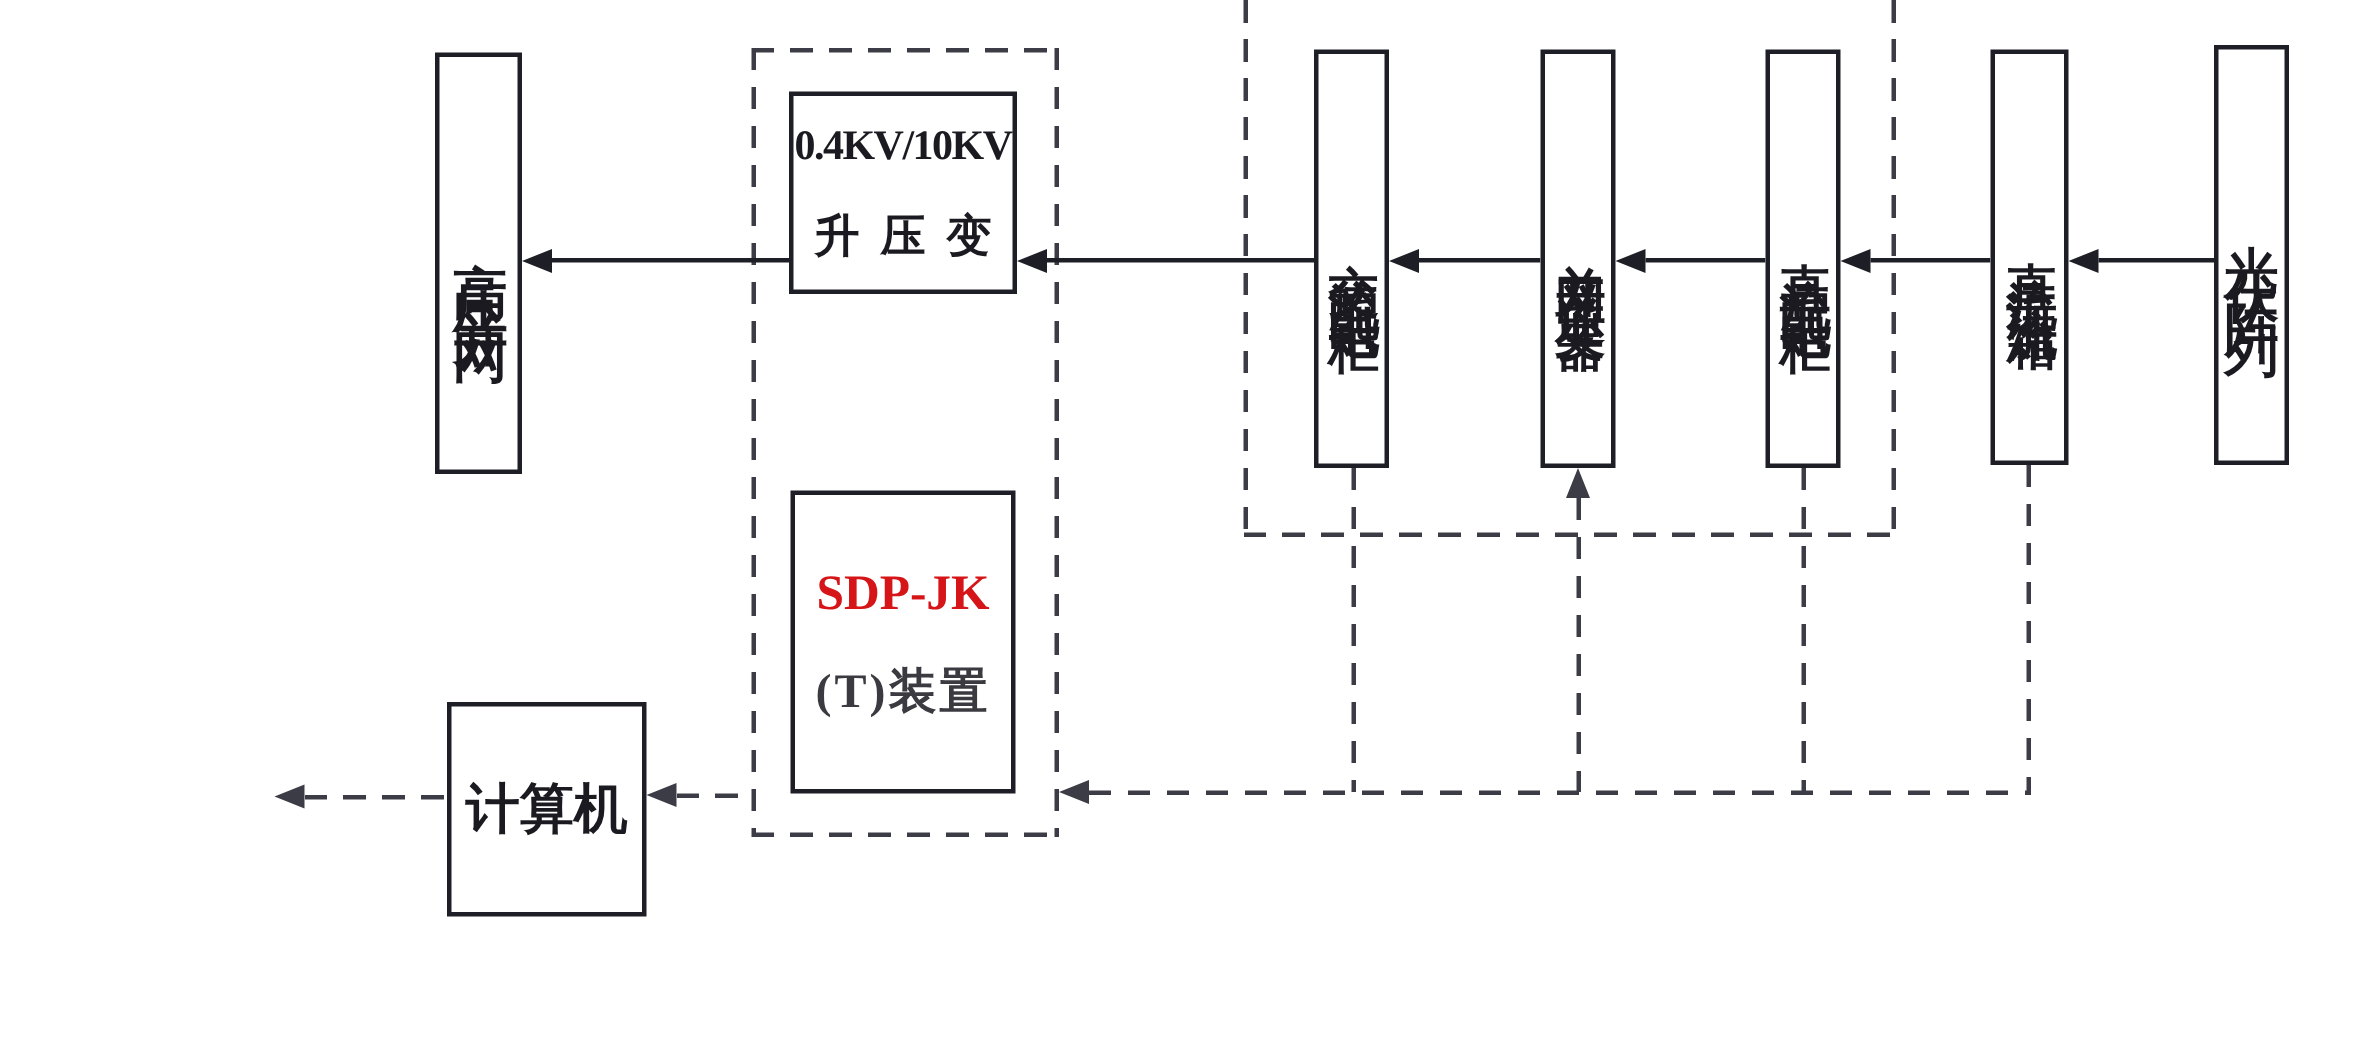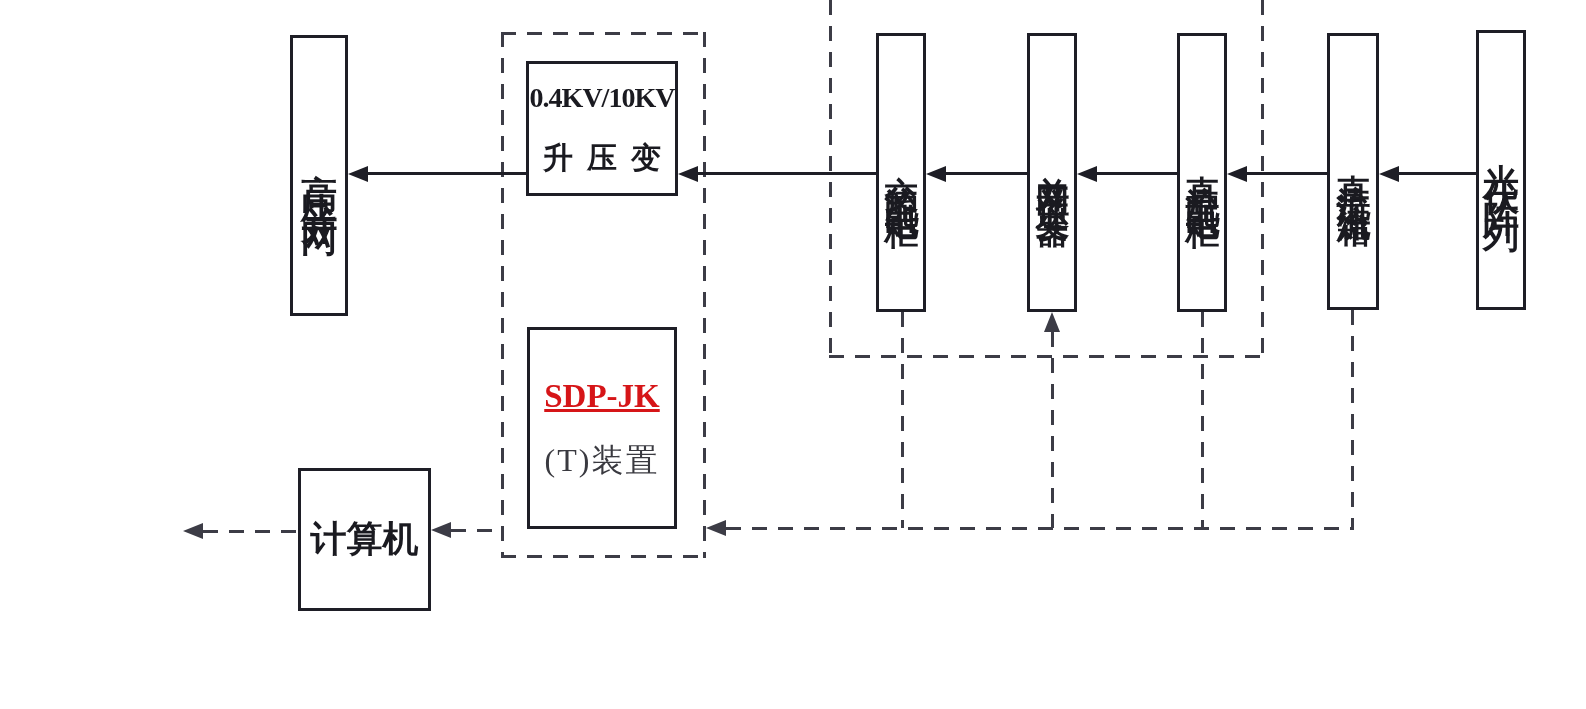--- a/index.html
+++ b/index.html
@@ -41,21 +41,21 @@
   .arr-left.dashcolor{border-right-color:var(--dash);}
   .arr-up{position:absolute;width:0;height:0;
     border-left:8px solid transparent;border-right:8px solid transparent;
     border-bottom:20px solid var(--dash);}
   
   .caption{
     position:absolute;left:180px;top:620px;width:1280px;height:80px;
     display:flex;align-items:center;justify-content:center;
     font-size:53px;font-weight:bold;letter-spacing:2px;white-space:nowrap;
   }
-  .red{color:var(--accent-red);text-decoration:underline;}
+  .red{color:var(--accent-red);}
   .gray{color:#3a3a40;}
 </style>
 </head>
 <body>
 
 <div class="stage">
 
   <div class="dline-v" style="left:829px;top:0;height:357px;"></div>
   <div class="dline-v" style="left:1261px;top:0;height:357px;"></div>
   <div class="dline-h" style="left:829px;top:355px;width:435px;"></div>
@@ -102,21 +102,21 @@
     <span class="vtext four">高压并网</span>
   </div>
 
   <div class="node hstack" style="left:526px;top:61px;width:152px;height:135px;">
     <span class="ln" style="font-size:28px;font-weight:bold;letter-spacing:-1px;">0.4KV/10KV</span>
     <span class="ln" style="font-size:30px;font-weight:bold;letter-spacing:14px;margin-left:14px;">升压变</span>
   </div>
 
   <div class="node hstack" style="left:527px;top:327px;width:150px;height:202px;">
     <span class="ln red" style="font-size:33px;font-weight:bold;">SDP-JK</span>
-    <span class="ln gray" style="font-size:32px;font-weight:normal;letter-spacing:2px;">(T)装置</span>
+    <span class="ln gray" style="font-size:32px;font-weight:bold;letter-spacing:2px;">(T)装置</span>
   </div>
 
   <div class="node" style="left:876px;top:33px;width:50px;height:279px;">
     <span class="vtext">交流配电柜</span>
   </div>
 
   <div class="node" style="left:1027px;top:33px;width:50px;height:279px;">
     <span class="vtext">并网逆变器</span>
   </div>
 

